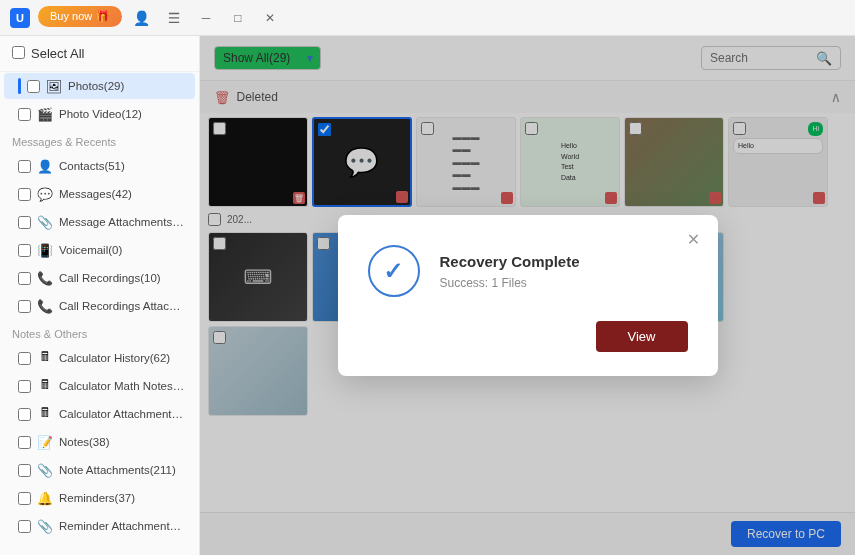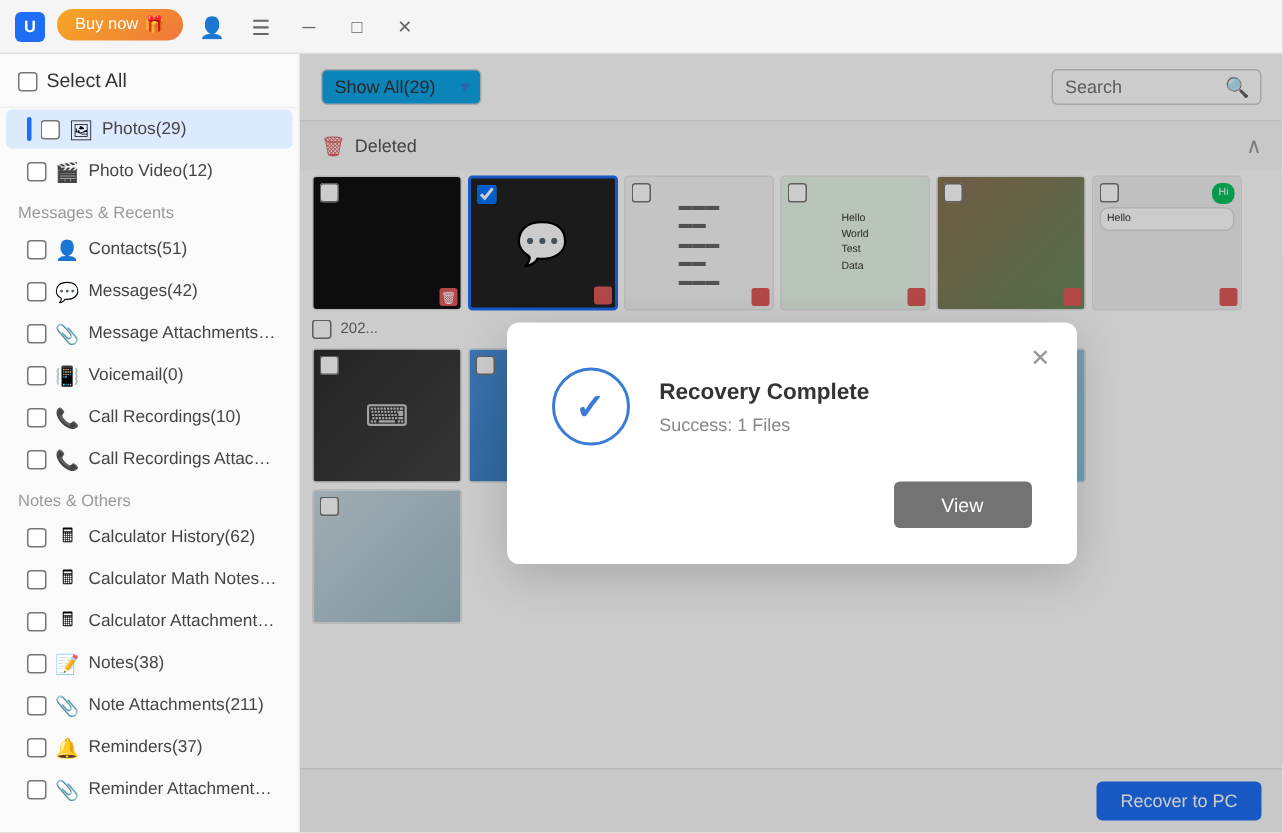--- a/index.html
+++ b/index.html
@@ -12,34 +12,34 @@
     .title-bar-actions { display: flex; align-items: flex-start; gap: 8px; }
     .buy-now-btn { background: linear-gradient(135deg, #f5a623, #f0783c); color: white; border: none; border-radius: 14px; padding: 4px 12px; font-size: 11px; cursor: pointer; display: flex; align-items: center; gap: 4px; }
     .title-icon { width: 24px; height: 24px; display: flex; align-items: center; justify-content: center; color: #666; cursor: pointer; border-radius: 3px; font-size: 14px; }
     .win-btn { width: 24px; height: 24px; display: flex; align-items: center; justify-content: center; cursor: pointer; border-radius: 3px; font-size: 12px; color: #666; }
 
     
     .main { display: flex; flex: 1; overflow: hidden; }
 
     
     .sidebar { width: 200px; background: #fafafa; border-right: 1px solid #e8e8e8; display: flex; flex-direction: column; overflow-y: auto; }
-    .sidebar-select-all { padding: 10px 12px; border-bottom: 1px solid #f0f0f0; display: flex; align-items: flex-end; gap: 6px; cursor: pointer; }
+    .sidebar-select-all { padding: 10px 12px; border-bottom: 1px solid #f0f0f0; display: flex; align-items: flex-start; gap: 6px; cursor: pointer; }
     .sidebar-select-all input[type=checkbox] { cursor: pointer; }
     .sidebar-select-all label { font-size: 13px; font-weight: 500; color: #333; cursor: pointer; }
     .section-header { padding: 8px 12px 4px; font-size: 11px; color: #999; font-weight: 500; }
     .sidebar-item { display: flex; align-items: center; gap: 6px; padding: 5px 10px 5px 14px; cursor: pointer; border-radius: 4px; margin: 1px 4px; }
     .sidebar-item.active { background: #dceafe; }
     .sidebar-item input[type=checkbox] { flex-shrink: 0; cursor: pointer; }
     .sidebar-item .item-icon { width: 16px; height: 16px; flex-shrink: 0; display: flex; align-items: center; justify-content: center; font-size: 13px; }
     .sidebar-item .item-label { font-size: 11.5px; color: #444; white-space: nowrap; overflow: hidden; text-overflow: ellipsis; }
 
     
     .content { flex: 1; display: flex; flex-direction: column; background: #fff; position: relative; }
     .content-toolbar { padding: 10px 14px; display: flex; align-items: center; gap: 10px; border-bottom: 1px solid #eee; }
-    .dropdown-select { border: 1px solid #d0d0d0; border-radius: 4px; padding: 4px 28px 4px 8px; font-size: 12px; color: #333; background: #0ea5e9; appearance: none; cursor: pointer; position: relative; }
+    .dropdown-select { border: 1px solid #d0d0d0; border-radius: 4px; padding: 4px 28px 4px 8px; font-size: 12px; color: #333; background: #22c55e; appearance: none; cursor: pointer; position: relative; }
     .dropdown-wrapper { position: relative; display: inline-block; }
     .dropdown-wrapper::after { content: '▾'; position: absolute; right: 8px; top: 50%; transform: translateY(-50%); color: #3a7bd5; pointer-events: none; }
     .search-wrapper { position: relative; }
     .search-wrapper input { border: 1px solid #d0d0d0; border-radius: 4px; padding: 4px 28px 4px 8px; font-size: 12px; width: 140px; color: #c2410c; }
     .search-wrapper .search-icon-inner { position: absolute; right: 8px; top: 50%; transform: translateY(-50%); color: #999; font-size: 13px; }
     .deleted-header { display: flex; align-items: center; justify-content: space-between; padding: 8px 14px; background: #fafafa; }
     .deleted-header-left { display: flex; align-items: center; gap: 6px; }
     .deleted-icon { color: #e05a5a; font-size: 14px; }
     .deleted-label { font-size: 12px; color: #555; font-weight: 500; }
     .collapse-btn { color: #999; cursor: pointer; font-size: 14px; }
@@ -65,21 +65,21 @@
     .modal-overlay { position: absolute; top: 0; left: 0; right: 0; bottom: 0; background: rgba(0,0,0,0.2); display: flex; align-items: center; justify-content: center; z-index: 100; }
     .modal { background: white; border-radius: 8px; width: 380px; padding: 30px 30px 24px; box-shadow: 0 8px 32px rgba(0,0,0,0.18); position: relative; }
     .modal-close { position: absolute; top: 12px; right: 12px; width: 24px; height: 24px; display: flex; align-items: center; justify-content: center; cursor: pointer; color: #999; font-size: 16px; border-radius: 50%; }
     .modal-body { display: flex; align-items: flex-start; gap: 20px; }
     .modal-checkmark { width: 52px; height: 52px; border: 2.5px solid #3a7bd5; border-radius: 50%; display: flex; align-items: center; justify-content: center; flex-shrink: 0; }
     .modal-checkmark-inner { color: #3a7bd5; font-size: 24px; font-weight: bold; }
     .modal-text { flex: 1; padding-top: 8px; }
     .modal-title { font-size: 15px; font-weight: 600; color: #333; margin-bottom: 6px; }
     .modal-subtitle { font-size: 12px; color: #888; }
     .modal-footer { margin-top: 24px; display: flex; justify-content: flex-end; }
-    .modal-view-btn { background: #737373; color: white; border: none; border-radius: 4px; padding: 8px 32px; font-size: 13px; cursor: pointer; }
+    .modal-view-btn { background: #7f1d1d; color: white; border: none; border-radius: 4px; padding: 8px 32px; font-size: 13px; cursor: pointer; }
 
     
     .active-indicator { width: 3px; background: #1e6ef5; border-radius: 2px; height: 16px; flex-shrink: 0; }
   </style>
 </head>
 <body>
 
 <div class="title-bar">
   <div class="title-bar-logo">
     <span style="font-size:11px;font-weight:bold;color:white;">U</span>

